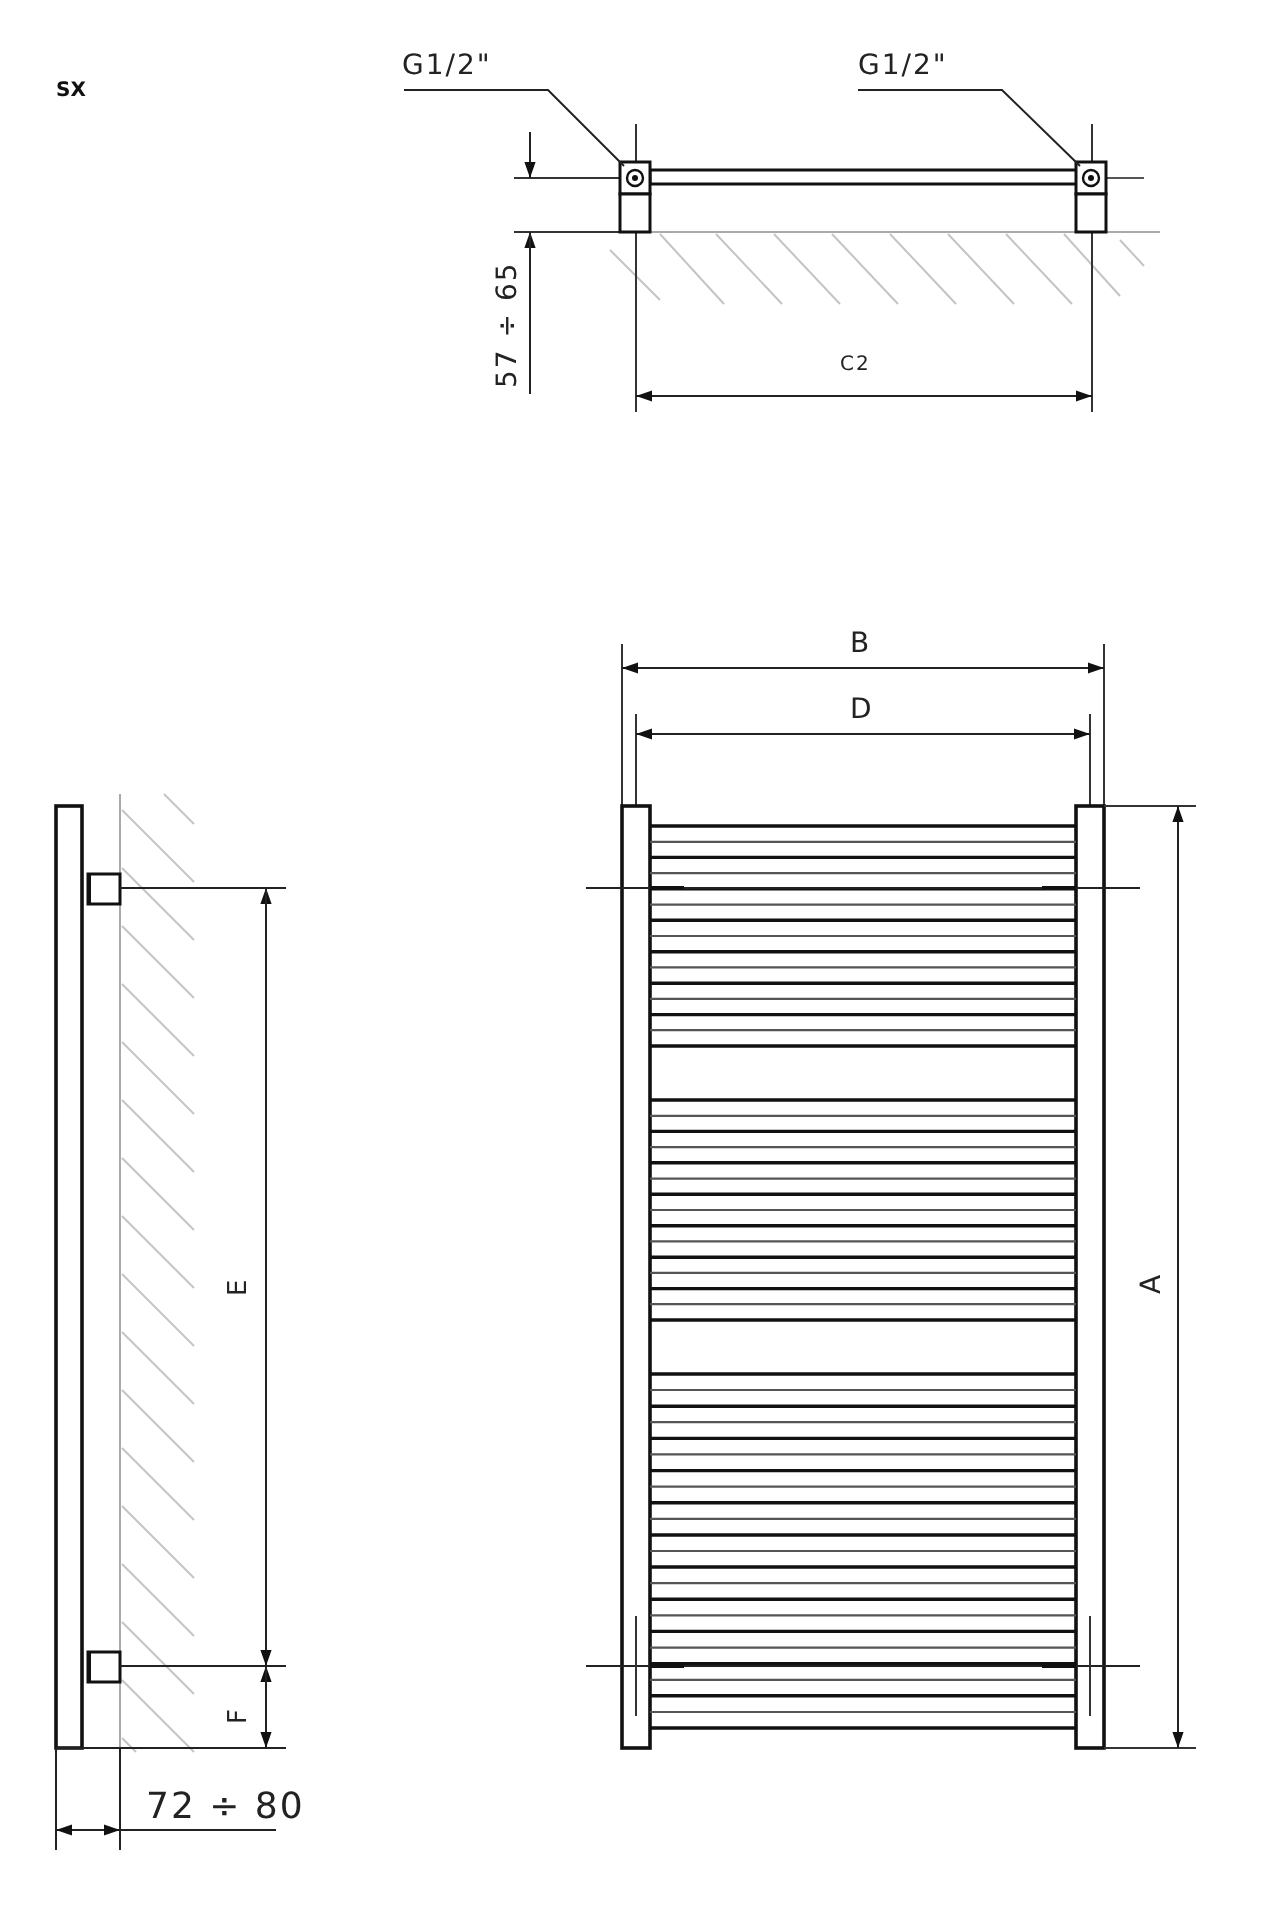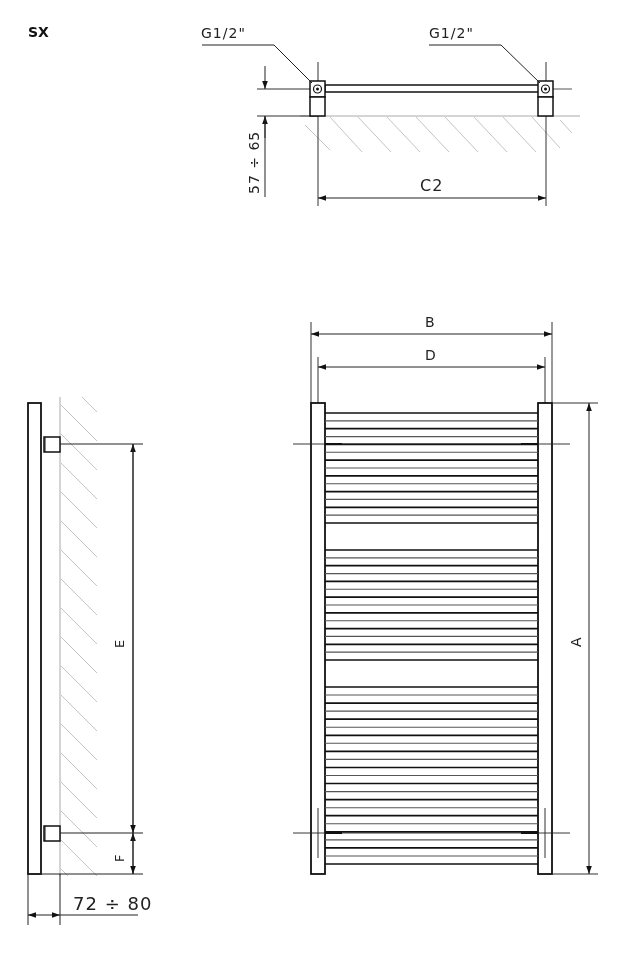--- a/index.html
+++ b/index.html
@@ -1,19 +1,19 @@
 <!DOCTYPE html>
 <html><head>
 <meta charset="utf-8">
 <style>
   html, body { margin: 0; padding: 0; background: #ffffff; }
   body { width: 635px; height: 957px; position: relative; overflow: hidden; font-family: "DejaVu Sans", sans-serif; }
   #stage { position: absolute; left: 0; top: 0; width: 635px; height: 957px; }
   .lbl { position: absolute; color: #222; font-family: "DejaVu Sans", sans-serif; font-size: 14px; letter-spacing: 1px; white-space: nowrap; line-height: 1; }
-  .model { position: absolute; left: 28px; top: 24px; font-family: "DejaVu Sans", sans-serif; font-weight: bold; font-size: 14px; color: #111; }
+  .model { position: absolute; left: 28px; top: 40px; font-family: "DejaVu Sans", sans-serif; font-weight: bold; font-size: 10px; color: #111; }
   .rot { transform-origin: left top; transform: rotate(-90deg); }
 </style>
 </head>
 <body>
 
 <div id="stage">
   <svg id="drawing" width="635" height="957" viewBox="0 0 635 957" xmlns="http://www.w3.org/2000/svg">
     <defs>
       <marker id="arr" viewBox="0 0 10 10" refX="10" refY="5" markerWidth="8" markerHeight="8" orient="auto-start-reverse">
         <path d="M0,1.5 L10,5 L0,8.5 z" fill="#111"></path>
@@ -201,21 +201,21 @@
       <line x1="589" y1="640" x2="589" y2="874" stroke="#222" stroke-width="1" marker-end="url(#arr)"></line>
     </g>
   </svg>
 
   
   <div class="model">SX</div>
 
   <div class="lbl" style="left:201px; top:26px; font-size:14px;">G1/2"</div>
   <div class="lbl" style="left:429px; top:26px; font-size:14px;">G1/2"</div>
   <div class="lbl rot" style="left:247px; top:194px; font-size:14px;">57 ÷ 65</div>
-  <div class="lbl" style="left:420px; top:178px; font-size:16px;text-align:right;">C2</div>
+  <div class="lbl" style="left:420px; top:178px; font-size:10px;text-align:right;">C2</div>
 
   <div class="lbl rot" style="left:113px; top:648px; font-size:13px;">E</div>
   <div class="lbl rot" style="left:113px; top:862px; font-size:13px;">F</div>
   <div class="lbl" style="left:73px; top:895px; font-size:18px;">72 ÷ 80</div>
 
   <div class="lbl" style="left:425px; top:315px; font-size:14px;">B</div>
   <div class="lbl" style="left:425px; top:348px; font-size:14px;">D</div>
   <div class="lbl rot" style="left:569px; top:647px; font-size:14px;">A</div>
 </div>
 

